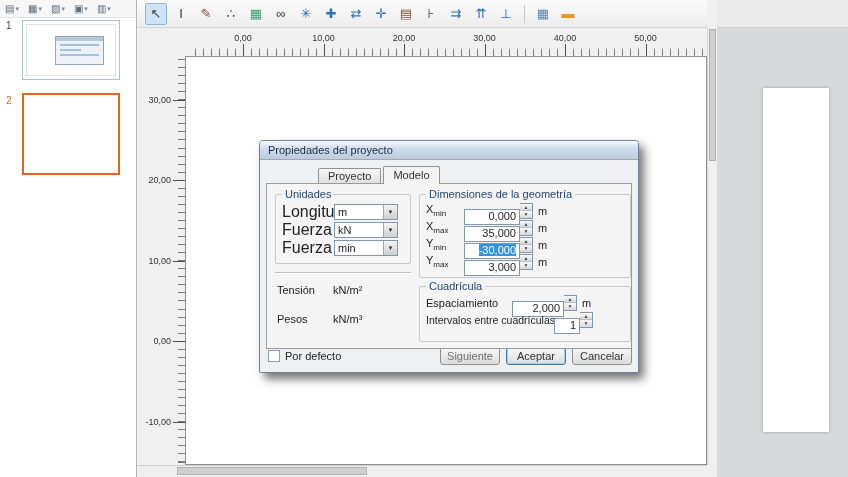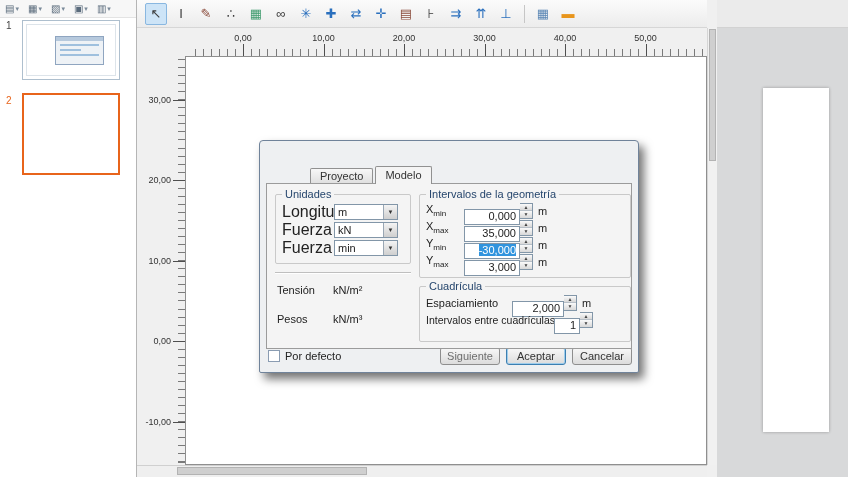--- a/index.html
+++ b/index.html
@@ -67,21 +67,21 @@
   .rp-page { position:absolute; left:46px; top:88px; width:66px; height:344px;
     background:#fff; box-shadow:0 0 3px rgba(0,0,0,.3); }
   
   .dialog { position:absolute; left:259px; top:140px; width:380px; height:233px;
     background:#eef0f2; border:1px solid #70839a; border-radius:4px 4px 2px 2px;
     box-shadow:5px 6px 10px rgba(0,0,0,.55); z-index:10; }
   .dlg-titlebar { height:19px; border-radius:3px 3px 0 0;
     background:linear-gradient(#f7fafd,#cddbe9 45%,#bccbdc);
     border-bottom:1px solid #9aacc0; display:flex; align-items:center; padding-left:8px;}
   .dlg-title-text { font-size:11px; color:#1c2e4a; }
-  .dlg-tabs { position:absolute; top:25px; left:11px; display:flex; align-items:flex-end; z-index:3;padding-left:39px;}
+  .dlg-tabs { position:absolute; top:25px; left:19px; display:flex; align-items:flex-end; z-index:3;padding-left:39px;}
   .tab { height:15px; line-height:14px; padding:0 9px; font-size:11px; color:#333;
     background:linear-gradient(#f7f7f7,#e0e0e0); border:1px solid #919191; border-bottom:none;
     border-radius:2px 2px 0 0; margin-right:2px; cursor:default;}
   .tab.active { height:18px; line-height:17px; background:#f4f4f4; margin-bottom:-1px; z-index:4;}
   .dlg-panel { position:absolute; top:42px; left:6px; right:6px; height:166px;
     background:#f4f4f4; border:1px solid #9b9b9b; z-index:2;}
   .group { position:absolute; border:1px solid #c9c9c9; border-radius:2px; }
   .gtitle { position:absolute; top:-7px; left:6px; background:#f4f4f4; padding:0 3px;
     font-size:11px; color:var(--group-title); white-space:nowrap;}
   .grp-unidades { left:8px; top:10px; width:136px; height:70px; padding-top:8px;}
@@ -233,20 +233,23 @@
 <div class="hscroll">
   <div class="hthumb"></div>
 </div>
 
 <div class="right-panel">
   <div class="rp-top"></div>
   <div class="rp-page"></div>
 </div>
 
 <div class="dialog">
+  <div class="dlg-titlebar">
+    <span class="dlg-title-text">Propiedades del proyecto</span>
+  </div>
 
   <div class="dlg-tabs">
     <div class="tab">Proyecto</div>
     <div class="tab active">Modelo</div>
   </div>
 
   <div class="dlg-panel">
 
     <div class="group grp-unidades">
       <span class="gtitle">Unidades</span>
@@ -278,21 +281,21 @@
     <div class="d-row" style="top:100px">
       <span class="d-label">Tensión</span>
       <span>kN/m²</span>
     </div>
     <div class="d-row" style="top:129px">
       <span class="d-label">Pesos</span>
       <span>kN/m³</span>
     </div>
 
     <div class="group grp-geom">
-      <span class="gtitle">Intervalos de la geometría</span>
+      <span class="gtitle">Dimensiones de la geometría</span>
 
       <div class="g-row">
         <span class="g-label"><span>X</span><span class="sub">min</span></span>
         <span class="fld fld-geom">
             <span class="fld-text">0,000</span>
           </span>
         <span class="spinner">
             <span class="up">▲</span>
             <span class="down">▼</span>
           </span>

